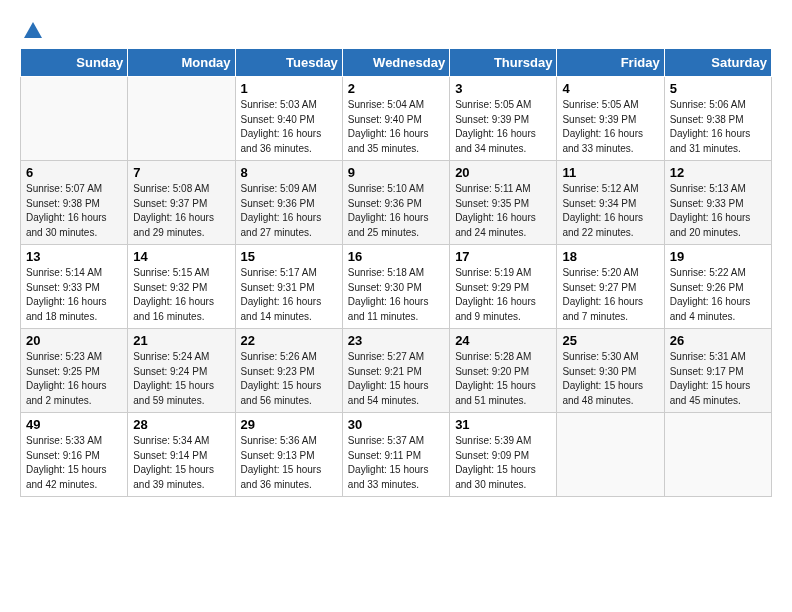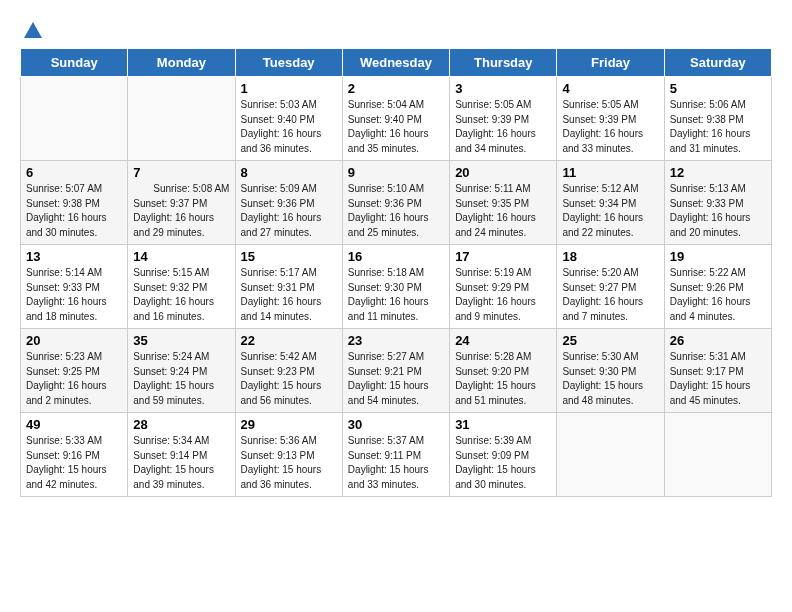--- a/index.html
+++ b/index.html
@@ -38,21 +38,21 @@
     }
     table {
       width: 100%;
       border-collapse: collapse;
       font-size: 11px;
     }
     thead tr th {
       background: #2970b8;
       color: #fff;
       padding: 6px 4px;
-      text-align: center;
+      text-align: right;
       font-size: 13px;
       font-weight: bold;
       border: 1px solid #fff;
     }
     tbody tr td {
       border: 1px solid #ccc;
       vertical-align: top;
       padding: 4px 5px;
       height: 80px;
       width: 107px;
@@ -128,21 +128,21 @@
         <td><span class="day-num">5</span><span class="day-info" style="white-space: pre-line; margin-top: 8px;">Sunrise: 5:06 AM
 Sunset: 9:38 PM
 Daylight: 16 hours
 and 31 minutes.</span></td>
       </tr>
       <tr>
         <td><span class="day-num">6</span><span class="day-info" style="white-space: pre-line;">Sunrise: 5:07 AM
 Sunset: 9:38 PM
 Daylight: 16 hours
 and 30 minutes.</span></td>
-        <td><span class="day-num">7</span><span class="day-info" style="white-space: pre-line; margin-left: 20px;">Sunrise: 5:08 AM
+        <td><span class="day-num">7</span><span class="day-info" style="white-space: pre-line;">Sunrise: 5:08 AM
 Sunset: 9:37 PM
 Daylight: 16 hours
 and 29 minutes.</span></td>
         <td><span class="day-num">8</span><span class="day-info" style="white-space: pre-line;">Sunrise: 5:09 AM
 Sunset: 9:36 PM
 Daylight: 16 hours
 and 27 minutes.</span></td>
         <td><span class="day-num">9</span><span class="day-info" style="white-space: pre-line;">Sunrise: 5:10 AM
 Sunset: 9:36 PM
 Daylight: 16 hours
@@ -188,25 +188,25 @@
         <td><span class="day-num">19</span><span class="day-info" style="white-space: pre-line;">Sunrise: 5:22 AM
 Sunset: 9:26 PM
 Daylight: 16 hours
 and 4 minutes.</span></td>
       </tr>
       <tr>
         <td><span class="day-num">20</span><span class="day-info" style="white-space: pre-line;">Sunrise: 5:23 AM
 Sunset: 9:25 PM
 Daylight: 16 hours
 and 2 minutes.</span></td>
-        <td><span class="day-num">35</span><span class="day-info" style="white-space: pre-line;">Sunrise: 5:24 AM
+        <td><span class="day-num">21</span><span class="day-info" style="white-space: pre-line;">Sunrise: 5:24 AM
 Sunset: 9:24 PM
 Daylight: 15 hours
 and 59 minutes.</span></td>
-        <td><span class="day-num">22</span><span class="day-info" style="white-space: pre-line;">Sunrise: 5:42 AM
+        <td><span class="day-num">22</span><span class="day-info" style="white-space: pre-line;">Sunrise: 5:26 AM
 Sunset: 9:23 PM
 Daylight: 15 hours
 and 56 minutes.</span></td>
         <td><span class="day-num">23</span><span class="day-info" style="white-space: pre-line;">Sunrise: 5:27 AM
 Sunset: 9:21 PM
 Daylight: 15 hours
 and 54 minutes.</span></td>
         <td><span class="day-num">24</span><span class="day-info" style="white-space: pre-line;">Sunrise: 5:28 AM
 Sunset: 9:20 PM
 Daylight: 15 hours

